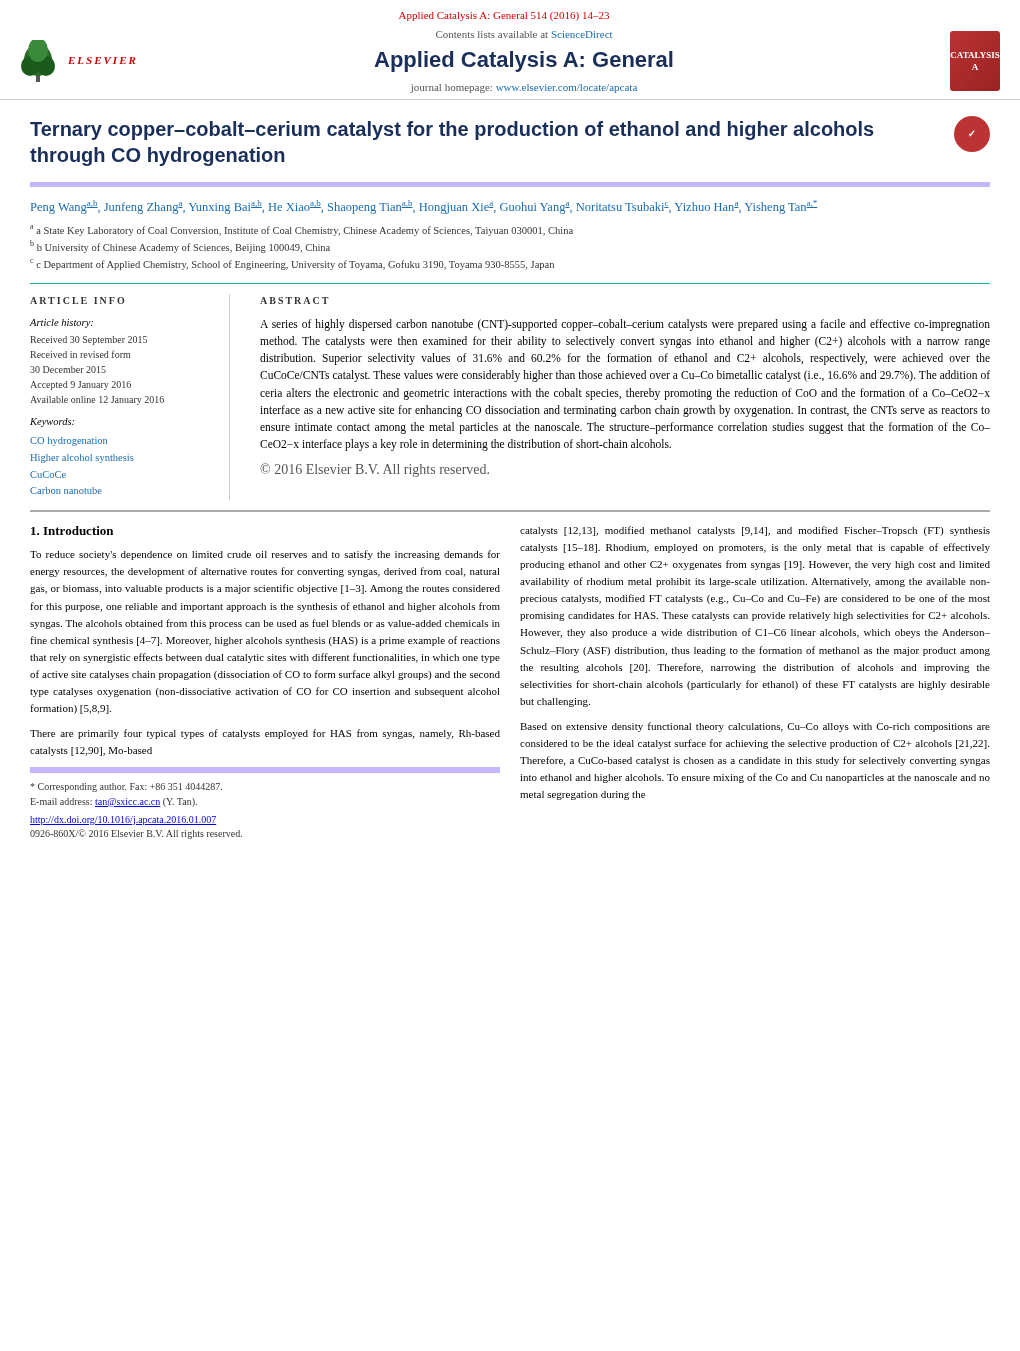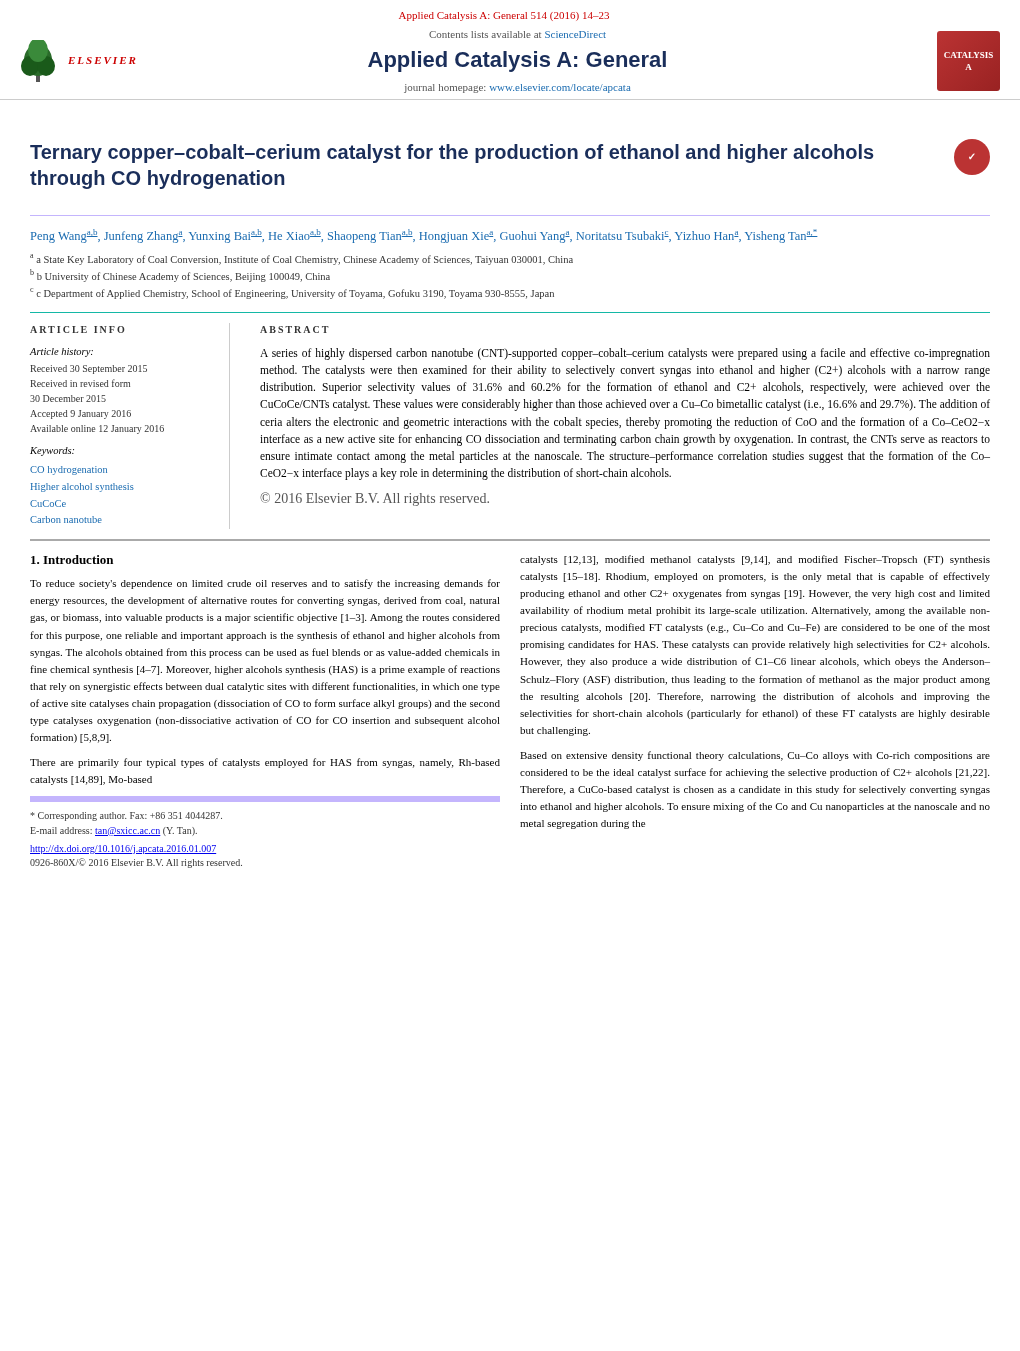--- a/index.html
+++ b/index.html
@@ -64,21 +64,21 @@
       color: #1a2e5a;
       font-family: Arial, sans-serif;
       margin-bottom: 4px;
     }
     .journal-homepage-line {
       font-size: 11px;
       color: #555;
     }
     .journal-homepage-line a { color: #1a6bb0; text-decoration: none; }
     .catalysis-logo {
-      width: 63px;
+      width: 50px;
       height: 60px;
       background: linear-gradient(135deg, #b33, #922);
       border-radius: 3px;
       display: flex;
       align-items: center;
       justify-content: center;
       color: #fff;
       font-size: 9px;
       font-weight: bold;
       text-align: center;
@@ -86,23 +86,22 @@
     }
     
     .article-content {
       padding: 16px 30px 16px 30px;
     }
     
     .title-section {
       display: flex;
       align-items: flex-start;
       margin-bottom: 10px;
-      border-bottom: 1px solid #c4b5fd;
-      padding-bottom: 24px;
-      margin-top: 23px;
+      border-bottom: 5px solid #c4b5fd;
+      padding-bottom: 14px;
     }
     .article-title {
       font-size: 20px;
       font-weight: bold;
       color: #1a2e5a;
       font-family: Arial, sans-serif;
       line-height: 1.3;
       flex: 1;
     }
     .crossmark-badge {
@@ -349,21 +348,21 @@
       </div>
     </div>
 
     <div class="body-separator"></div>
 
     <div class="body-two-col">
 
       <div class="body-col">
         <div class="section-header">1. Introduction</div>
         <div class="body-text">To reduce society's dependence on limited crude oil reserves and to satisfy the increasing demands for energy resources, the development of alternative routes for converting syngas, derived from coal, natural gas, or biomass, into valuable products is a major scientific objective [1–3]. Among the routes considered for this purpose, one reliable and important approach is the synthesis of ethanol and higher alcohols from syngas. The alcohols obtained from this process can be used as fuel blends or as value-added chemicals in fine chemical synthesis [4–7]. Moreover, higher alcohols synthesis (HAS) is a prime example of reactions that rely on synergistic effects between dual catalytic sites with different functionalities, in which one type of active site catalyses chain propagation (dissociation of CO to form surface alkyl groups) and the second type catalyses oxygenation (non-dissociative activation of CO for CO insertion and subsequent alcohol formation) [5,8,9].</div>
-        <div class="body-text">There are primarily four typical types of catalysts employed for HAS from syngas, namely, Rh-based catalysts [14,89], Mo-based</div>
+        <div class="body-text">There are primarily four typical types of catalysts employed for HAS from syngas, namely, Rh-based catalysts [12,90], Mo-based</div>
 
         <div class="footnote-section">
           <div class="footnote-item">* Corresponding author. Fax: +86 351 4044287.</div>
           <div class="footnote-item">
             <span>E-mail address:</span>
             <a href="#">tan@sxicc.ac.cn</a>
             <span>(Y. Tan).</span>
           </div>
           <div class="doi-line">
             <a href="#">http://dx.doi.org/10.1016/j.apcata.2016.01.007</a>

